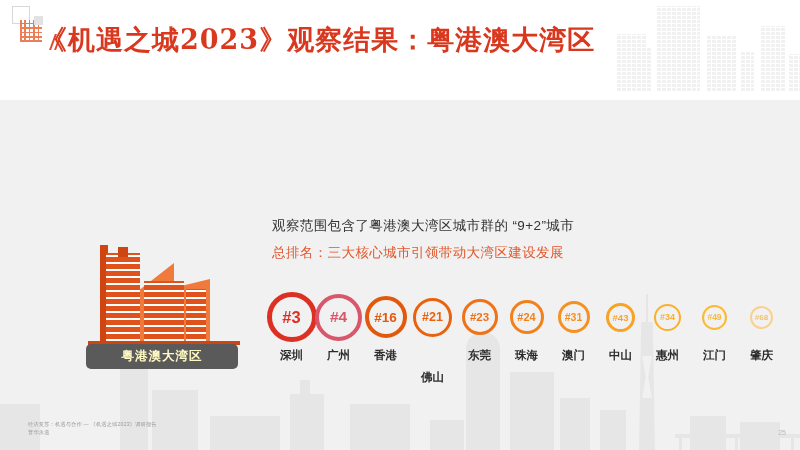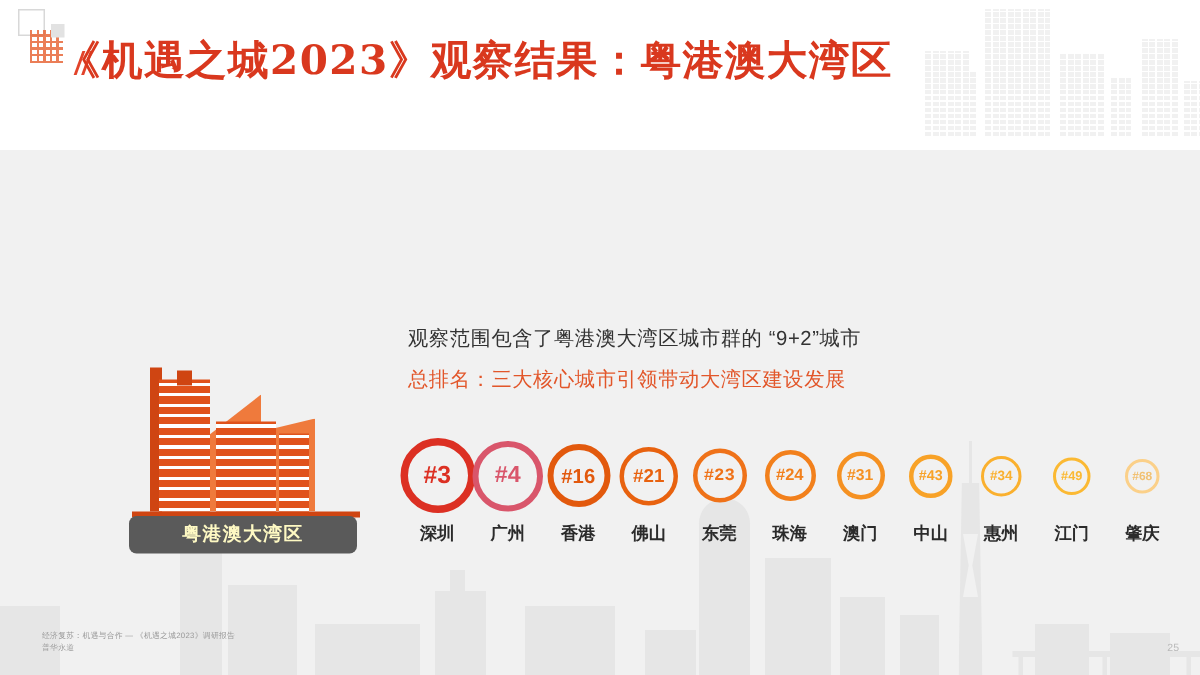--- a/index.html
+++ b/index.html
@@ -194,26 +194,26 @@
           <div class="cityname" style="margin-top: 6px;">深圳</div>
         </div>
         <div class="rank" style="width: 47px; padding-top: 1.5px;">
           <div class="ring" style="width: 47px; height: 47px; border: 4.6px solid rgb(217, 86, 107); font-size: 15.5px; color: rgb(217, 86, 107);">#4</div>
           <div class="cityname" style="margin-top: 7.5px;">广州</div>
         </div>
         <div class="rank" style="width: 47px; padding-top: 4px;">
           <div class="ring" style="width: 42px; height: 42px; border: 4.2px solid rgb(226, 89, 13); font-size: 13.5px; color: rgb(226, 89, 13);">#16</div>
           <div class="cityname" style="margin-top: 10px;">香港</div>
         </div>
-        <div class="rank" style="width: 47px; padding-top: 5.5px;">
+        <div class="rank" style="width: 47px; padding-top: 5.5px; gap: 22px;">
           <div class="ring" style="width: 39px; height: 39px; border: 3.9px solid rgb(232, 98, 15); font-size: 12.5px; color: rgb(232, 98, 15);">#21</div>
           <div class="cityname" style="margin-top: 11.5px;">佛山</div>
         </div>
         <div class="rank" style="width: 47px; padding-top: 7px;">
-          <div class="ring" style="width: 36px; height: 36px; border: 3.6px solid rgb(239, 114, 25); font-size: 11.5px; color: rgb(239, 114, 25); font-family: Liberation Mono, monospace;">#23</div>
+          <div class="ring" style="width: 36px; height: 36px; border: 3.6px solid rgb(239, 114, 25); font-size: 11.5px; color: rgb(239, 114, 25);">#23</div>
           <div class="cityname" style="margin-top: 13px;">东莞</div>
         </div>
         <div class="rank" style="width: 47px; padding-top: 8px;">
           <div class="ring" style="width: 34px; height: 34px; border: 3.4px solid rgb(242, 128, 28); font-size: 11px; color: rgb(242, 128, 28);">#24</div>
           <div class="cityname" style="margin-top: 14px;">珠海</div>
         </div>
         <div class="rank" style="width: 47px; padding-top: 9px;">
           <div class="ring" style="width: 32px; height: 32px; border: 3.2px solid rgb(245, 145, 34); font-size: 10.5px; color: rgb(245, 145, 34);">#31</div>
           <div class="cityname" style="margin-top: 15px;">澳门</div>
         </div>

